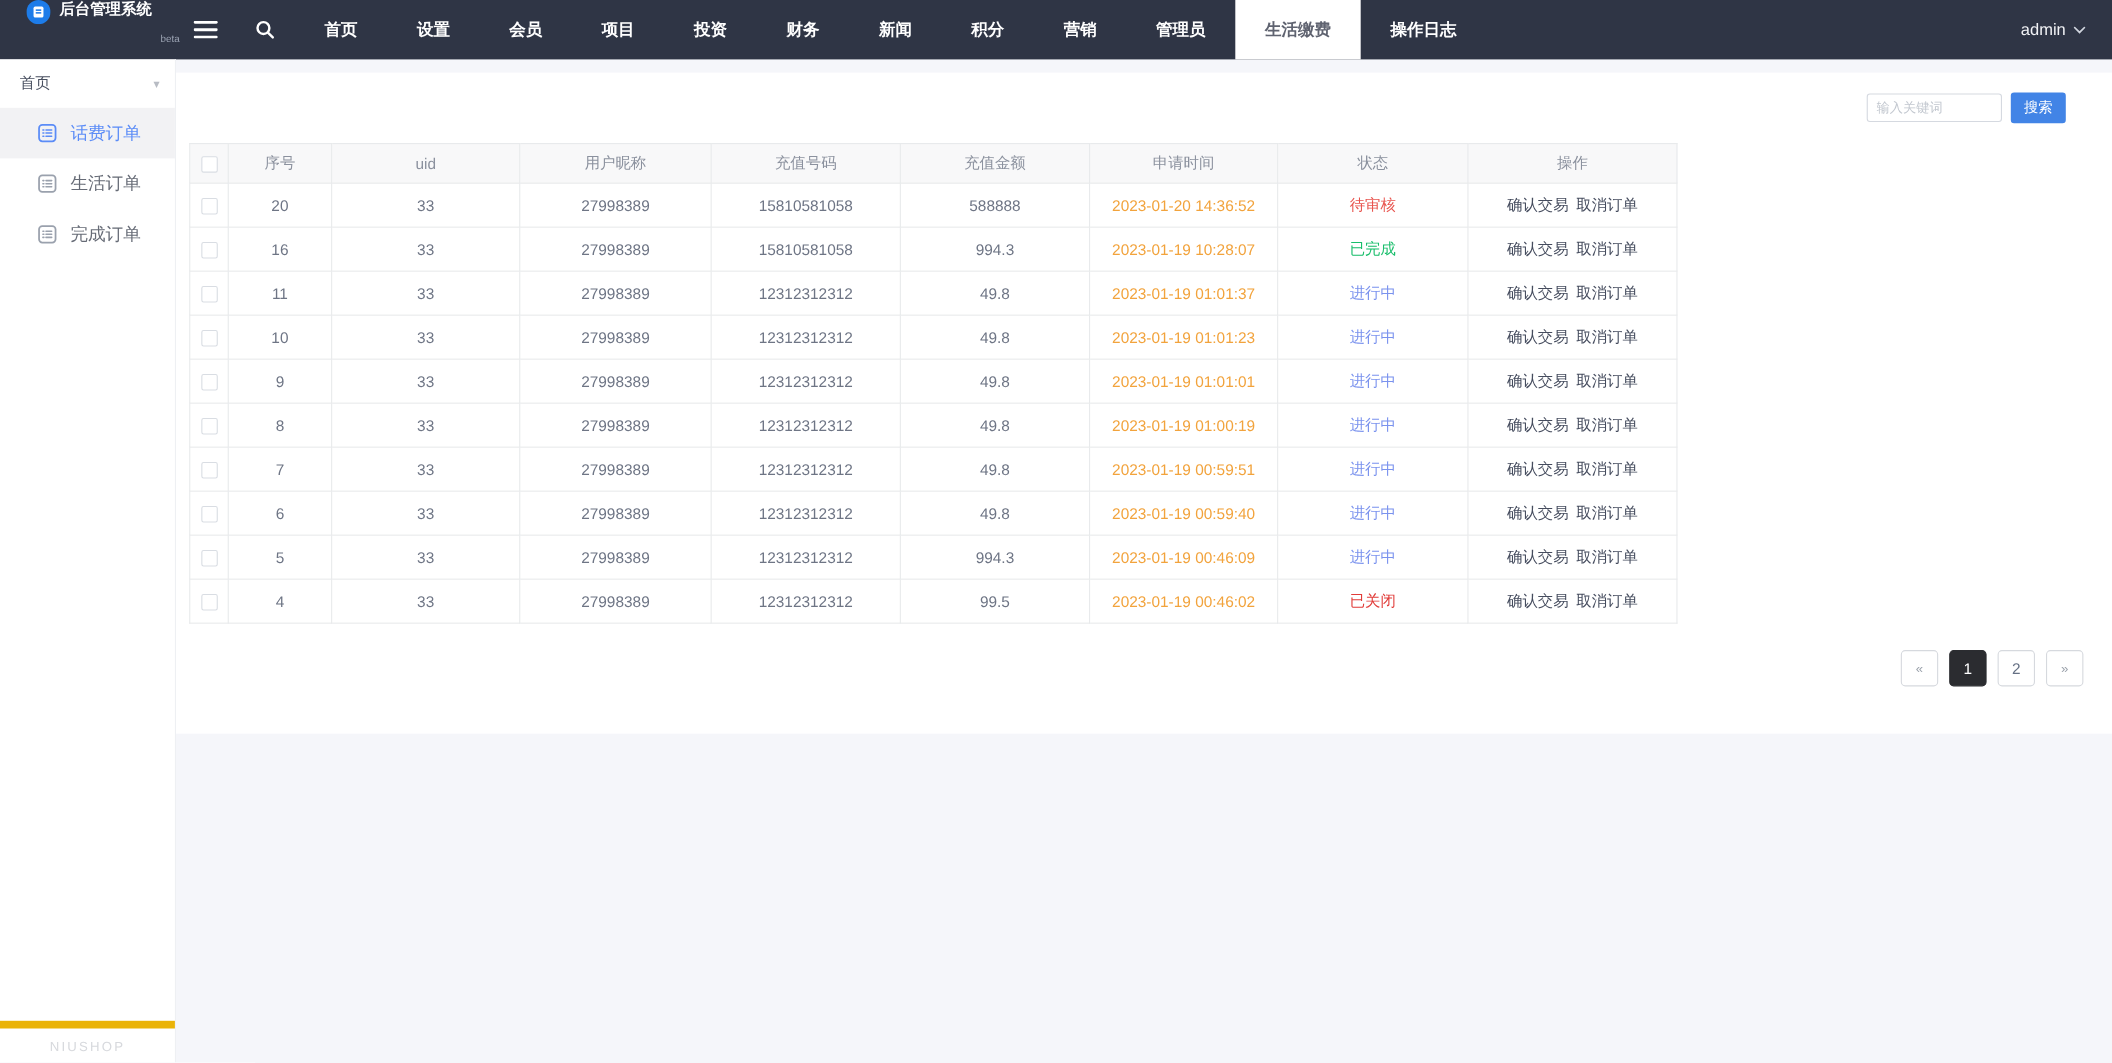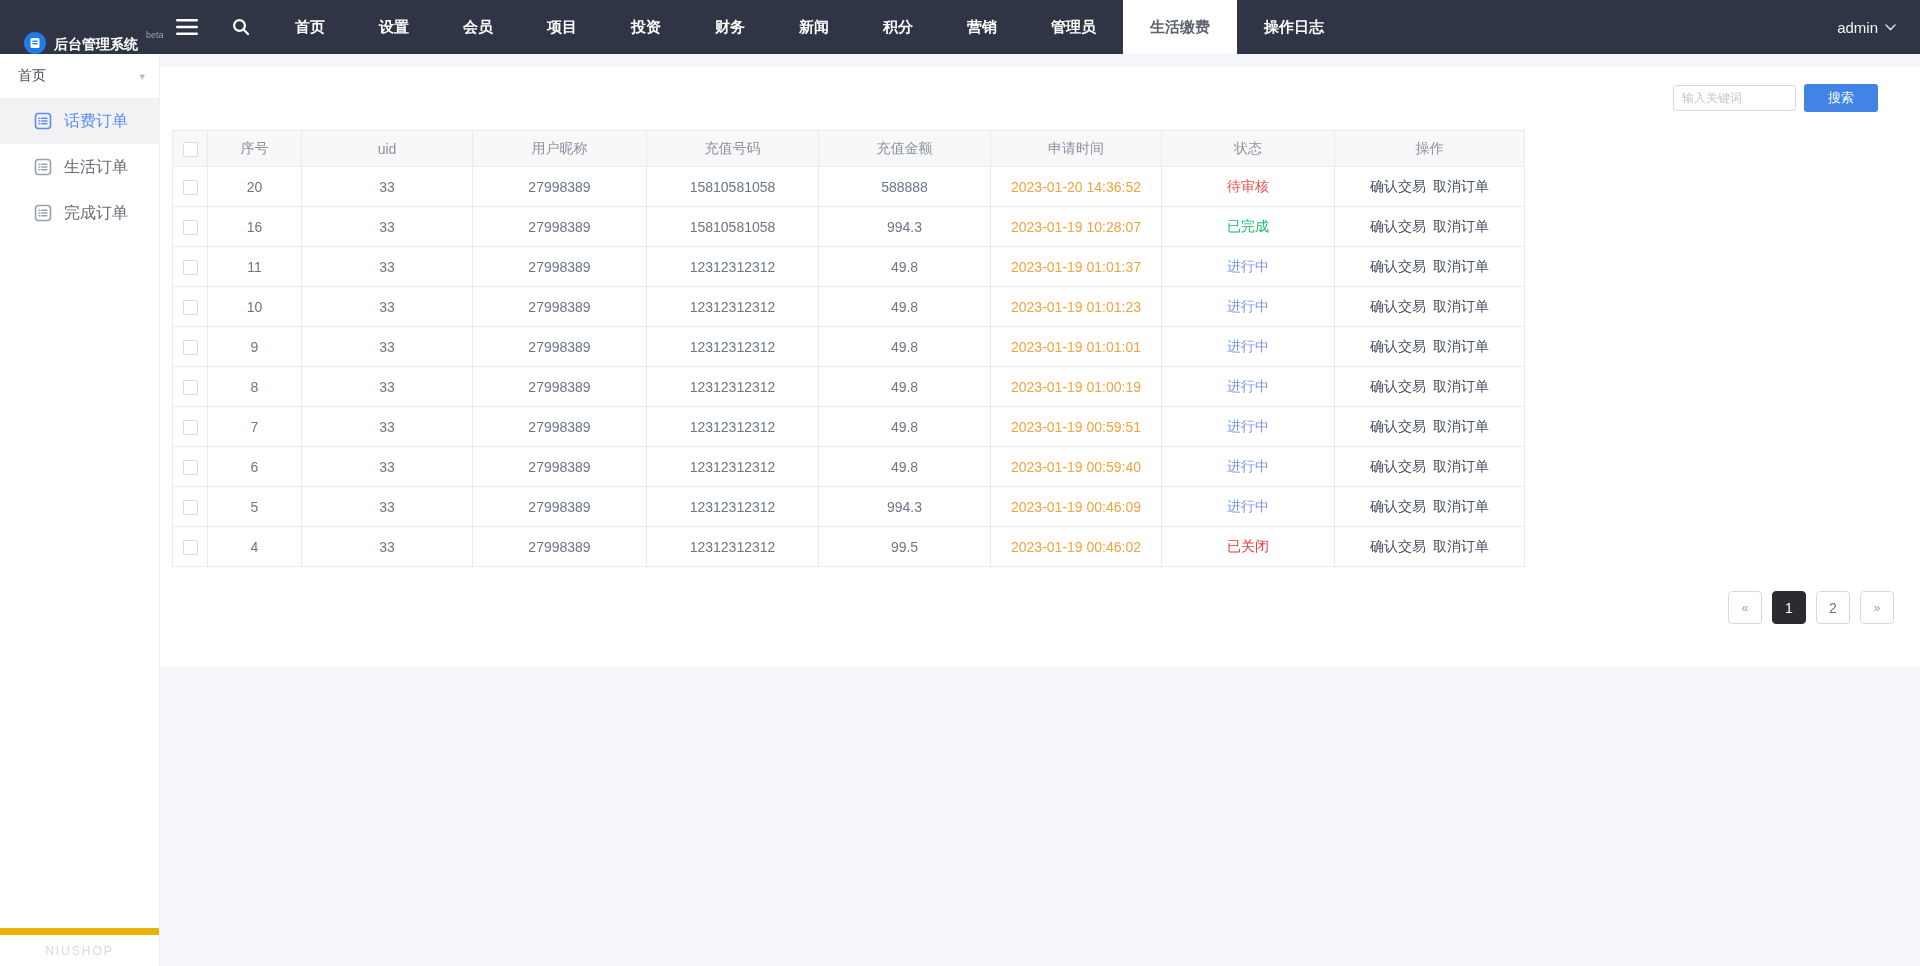--- a/index.html
+++ b/index.html
@@ -1,21 +1,21 @@
 <!DOCTYPE html>
 <html><head>
 <meta charset="utf-8">
 <style>
   * { margin:0; padding:0; box-sizing:border-box; }
   html,body { width:1920px; height:966px; overflow:hidden; }
   body { font-family:"Liberation Sans","DejaVu Sans",sans-serif; background:#f5f6fa; color:#515a6e; }
 
   
   .navbar { height:54px; background:#2f3545; display:flex; align-items:stretch; color:#fff; }
-  .brand { width:160px; display:flex; align-items:flex-end; padding-left:24px; gap:8px; }
+  .brand { width:160px; display:flex; align-items:flex-start; padding-left:24px; gap:8px; }
   .brand-title { font-size:14px; font-weight:700; color:#fff; white-space:nowrap; }
   .brand-badge { font-size:9px; color:#9aa2b2; align-self:center; margin-top:16px; }
   .nav-icon-btn { width:54px; display:flex; align-items:center; justify-content:center; cursor:pointer; }
   .nav-items { display:flex; align-items:stretch; }
   .nav-item { display:flex; align-items:center; padding:0 27px; font-size:15px; font-weight:700; color:#ffffff; cursor:pointer; white-space:nowrap; }
   .nav-item.active { background:#ffffff; color:#5f6370; }
   .nav-user { margin-left:auto; display:flex; align-items:center; gap:7px; padding-right:24px; font-size:15px; color:#f2f3f6; cursor:pointer; }
 
   
   .page-body { display:flex; height:912px; }
@@ -29,21 +29,21 @@
   .menu-item.active { background:#f2f2f4; color:#5b8cf7; }
   .menu-item.active .mi-icon { color:#5b8cf7; }
   .sidebar-footer { position:absolute; bottom:0; left:0; width:100%; height:38px; border-top:7px solid #eab308; display:flex; align-items:center; justify-content:center; font-size:12px; letter-spacing:2px; color:#d7d9dd; }
 
   
   .main { flex:1; padding-top:12px; }
   .panel { background:#fff; height:601px; }
   .toolbar { display:flex; justify-content:flex-end; align-items:center; gap:8px; padding:18px 42px 0 0; }
   .kw-input { width:123px; height:26px; border:1px solid #d5d9e0; border-radius:3px; padding:0 8px; font-size:12px; color:#515a6e; outline:none; font-family:inherit; }
   .kw-input::placeholder { color:#c2c7cf; }
-  .search-btn { width:74px; height:28px; background:#4284e6; color:#fff; border:none; border-radius:3px; font-size:13px; cursor:pointer; font-family:inherit; }
+  .search-btn { width:50px; height:28px; background:#4284e6; color:#fff; border:none; border-radius:3px; font-size:13px; cursor:pointer; font-family:inherit; }
 
   
   .table-wrap { margin:18px 0 0 12px; }
   table { border-collapse:collapse; table-layout:fixed; width:1352px; font-size:14px; }
   th { height:36px; background:#f8f8f9; color:#8b919e; font-weight:400; border:1px solid #e8eaec; }
   td { height:40px; text-align:center; color:#6e7585; border:1px solid #e8eaec; background:#fff; overflow:hidden; white-space:nowrap; }
   .cb { display:inline-block; width:15px; height:15px; border:1px solid #d9dde3; border-radius:2px; background:#fff; vertical-align:middle; cursor:pointer; }
   td.time { color:#f2a33c; }
   .act-link { color:#454c5e; cursor:pointer; }
   .act-gap { display:inline-block; width:7px; }

